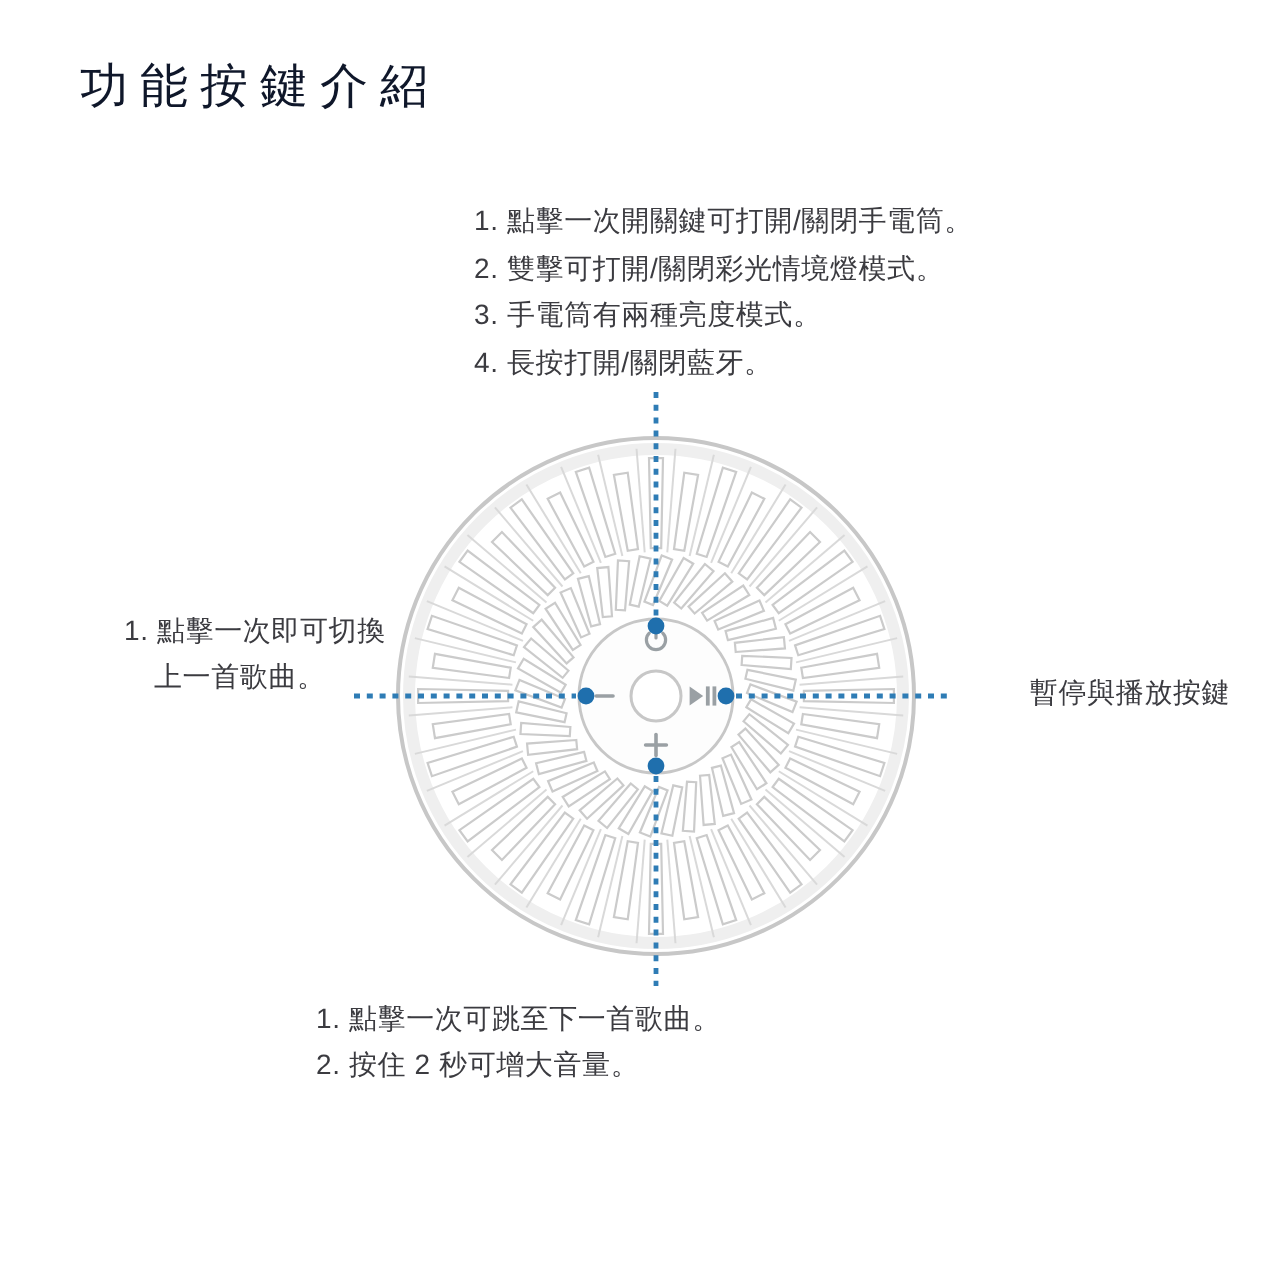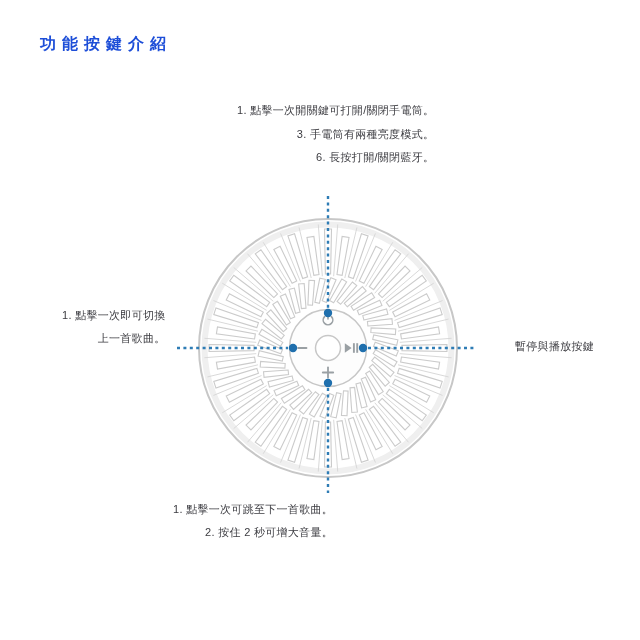--- a/index.html
+++ b/index.html
@@ -3,46 +3,47 @@
 <meta charset="utf-8">
 <style>
   html,body{margin:0;padding:0;}
   body{
     width:640px;height:640px;background:#ffffff;position:relative;
     font-family:"Liberation Sans","DejaVu Sans",sans-serif;
     overflow:hidden;
   }
   .page-title{
     position:absolute;left:40px;top:30px;
-    font-size:16px;font-weight:bold;color:#1d4ed8;
+    font-size:24px;font-weight:normal;color:#0f172a;
     letter-spacing:6px;line-height:28px;white-space:nowrap;
   }
   .note{
-    position:absolute;font-size:11px;color:#3b3b40;letter-spacing:0.3px;text-align:right;
+    position:absolute;font-size:14px;color:#3b3b40;letter-spacing:0.3px;
   }
   .note div{line-height:23.5px;white-space:nowrap;}
   .note .indent{padding-left:15px;}
   .note-top{left:237px;top:99px;}
   .note-left{left:62px;top:304px;}
   .note-left div{line-height:23px;}
   .note-right{left:483px;top:339px;}
   .note-right div{line-height:15px;margin-left:32px;}
-  .note-bottom{left:173px;top:498px;}
+  .note-bottom{left:158px;top:498px;}
   .note-bottom div{line-height:23px;}
   #device-svg{position:absolute;left:168px;top:188px;}
 </style>
 </head>
 <body>
 
 <div class="page-title">功能按鍵介紹</div>
 
 <div class="note note-top">
   <div>1. 點擊一次開關鍵可打開/關閉手電筒。</div>
+  <div>2. 雙擊可打開/關閉彩光情境燈模式。</div>
   <div>3. 手電筒有兩種亮度模式。</div>
-  <div>6. 長按打開/關閉藍牙。</div>
+  <div>4. 長按打開/關閉藍牙。</div>
 </div>
 
 <div class="note note-left">
   <div>1. 點擊一次即可切換</div>
   <div class="indent">上一首歌曲。</div>
 </div>
 
 <div class="note note-right">
   <div>暫停與播放按鍵</div>
 </div>

